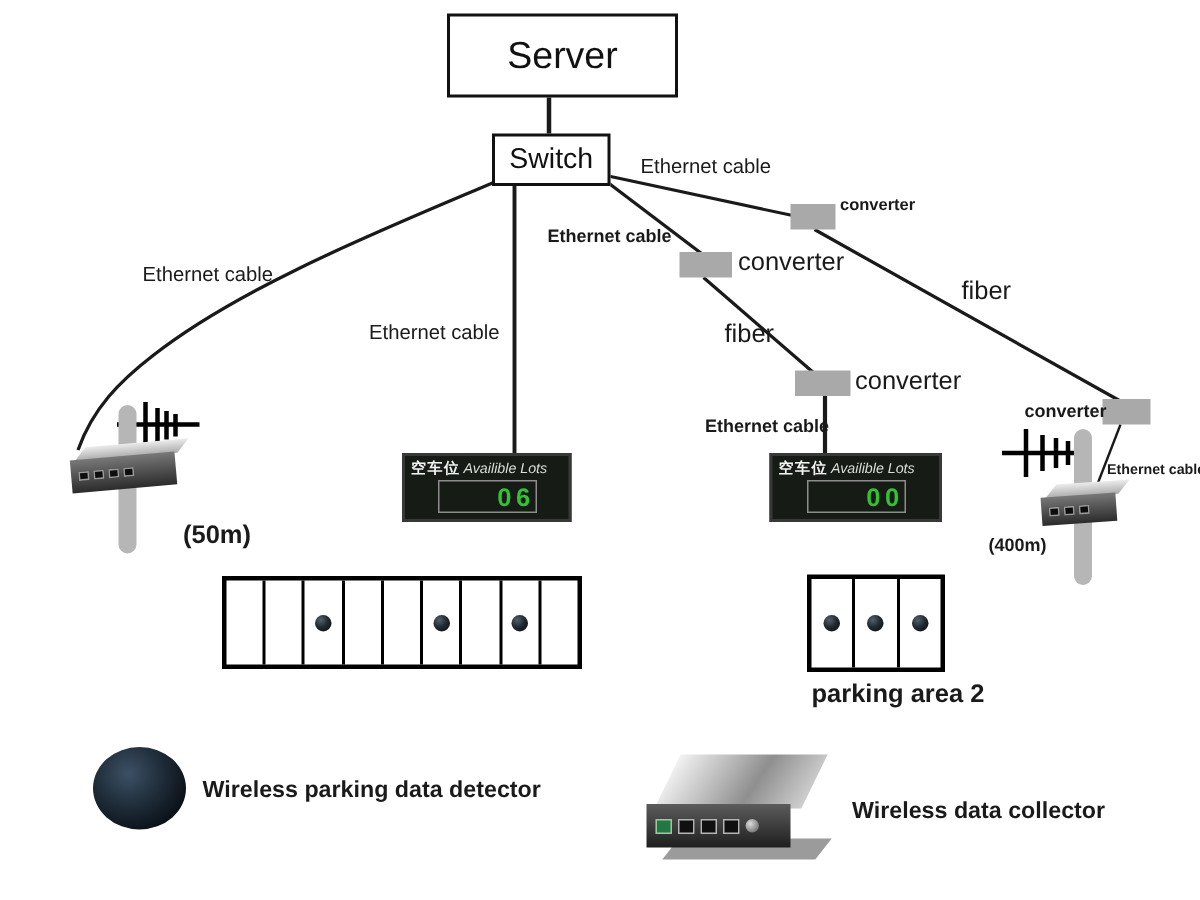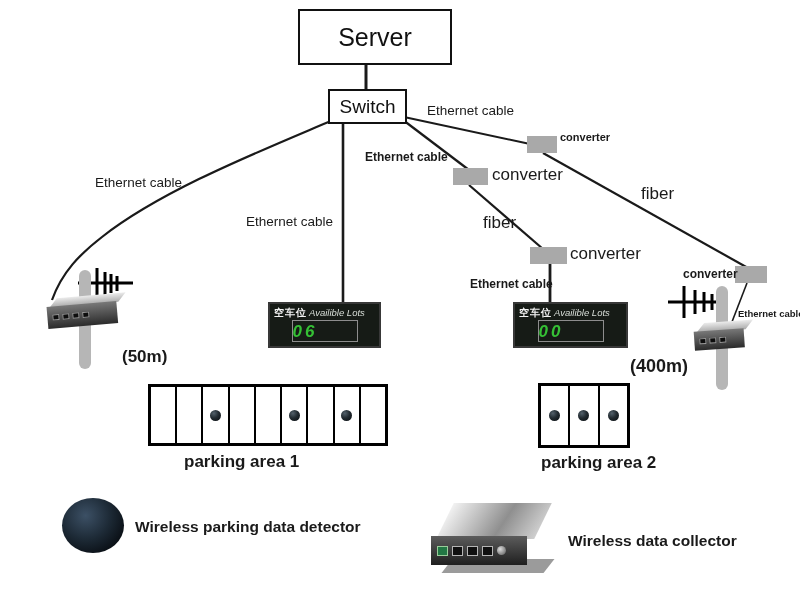--- a/index.html
+++ b/index.html
@@ -27,21 +27,21 @@
   
   .board{
     position:absolute;background:var(--board-bg,#161b16);border:2px solid #383838;
     box-sizing:border-box;padding:2px 3px 3px 3px;
   }
   .board .trow{display:flex;align-items:baseline;line-height:1;margin:2px 0 2px 1px;}
   .board .cn{color:#f2f2f2;font-size:10px;font-weight:bold;letter-spacing:1px;}
   .board .en{color:#d8ded8;font-size:9.5px;margin-left:2px;font-style:italic;}
   .board .vbox{
     width:64px;height:20px;margin:1px auto 16px auto;border:1px solid #8d8d8d;
-    display:flex;align-items:center;justify-content:flex-start;font-style:italic;
+    display:flex;align-items:center;justify-content:flex-end;
   }
   .board .val{color:var(--available-green,#35c035);font-size:17px;font-weight:bold;letter-spacing:3px;line-height:1;}
   
   .parking{position:absolute;border:3px solid #000;display:flex;box-sizing:border-box;background:#fff;}
   .stall{flex:1;border-right:2.5px solid #000;display:flex;align-items:center;justify-content:center;}
   .stall:last-child{border-right:none;}
   .dot{width:11px;height:11px;border-radius:50%;
     background:radial-gradient(circle at 35% 30%, #53616b 0%, #222b31 45%, #0c1013 90%);}
   
   .device{position:absolute;}
@@ -110,21 +110,21 @@
   <span class="lbl lbl-reg13" style="left:246px;top:214px;">Ethernet cable</span>
   <span class="lbl lbl-bold12" style="left:470px;top:277px;">Ethernet cable</span>
   <span class="lbl lbl-bold9" style="left:738px;top:308px;">Ethernet cable</span>
   <span class="lbl lbl-reg17" style="left:641px;top:184px;">fiber</span>
   <span class="lbl lbl-reg17" style="left:483px;top:213px;">fiber</span>
   <span class="lbl lbl-bold11" style="left:560px;top:131px;">converter</span>
   <span class="lbl lbl-reg17" style="left:492px;top:165px;">converter</span>
   <span class="lbl lbl-reg17" style="left:570px;top:244px;">converter</span>
   <span class="lbl lbl-bold12" style="left:683px;top:267px;">converter</span>
   <span class="lbl lbl-bold17" style="left:122px;top:347px;">(50m)</span>
-  <span class="lbl lbl-bold17" style="left:630px;top:356px;font-size:18px;">(400m)</span>
+  <span class="lbl lbl-bold17" style="left:659px;top:356px;font-size:12px;">(400m)</span>
 
   <div class="device" style="left:47px;top:296px;width:70px;height:30px;transform:rotate(-5deg);">
     <div class="d-top"></div>
     <div class="d-front">
       <div class="port"></div>
       <div class="port"></div>
       <div class="port"></div>
       <div class="port"></div>
     </div>
   </div>
@@ -177,21 +177,20 @@
       <div class="stall">
         <div class="dot"></div>
       </div>
       <div class="stall">
         <div class="dot"></div>
       </div>
       <div class="stall">
         <div class="dot"></div>
       </div>
     </div>
-  <span class="lbl lbl-bold17" style="left:184px;top:452px;">parking area 1</span>
   <span class="lbl lbl-bold17" style="left:541px;top:453px;">parking area 2</span>
 
   <div class="dome" style="left:62px;top:498px;"></div>
   <span class="lbl lbl-bold15" style="left:135px;top:518px;">Wireless parking data detector</span>
 
   <div class="collector" style="left:431px;top:503px;width:120px;height:70px;">
     <div class="c-base"></div>
     <div class="c-top"></div>
     <div class="c-front">
       <div class="c-port green"></div>

